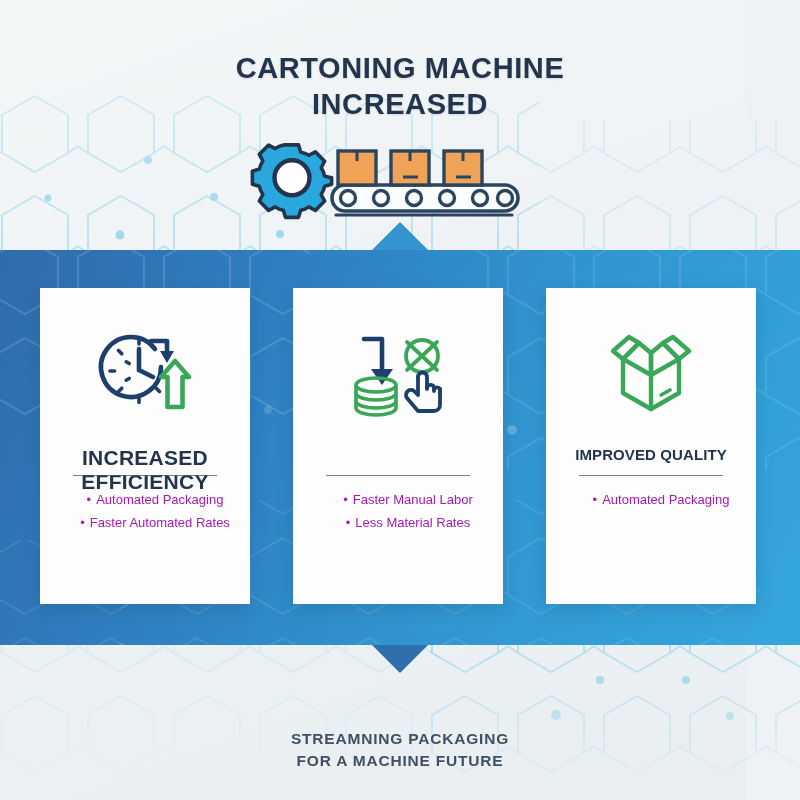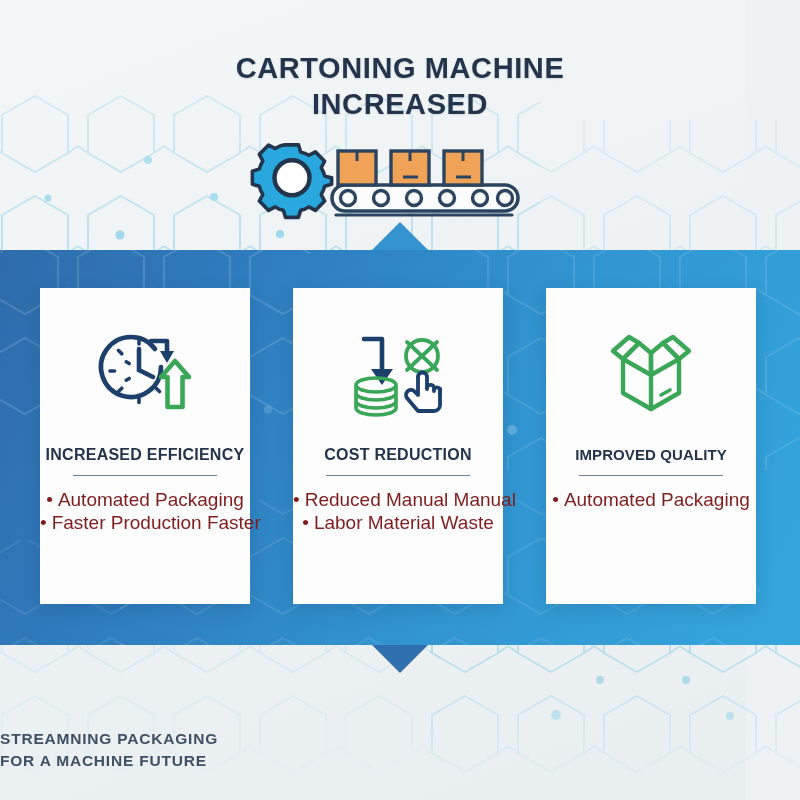--- a/index.html
+++ b/index.html
@@ -60,37 +60,37 @@
   }
   .card.c1{left:40px;}
   .card.c2{left:293px;}
   .card.c3{left:546px;}
   .card-icon{
     position:absolute;left:0;top:32px;width:210px;height:105px;
     display:flex;align-items:center;justify-content:center;
   }
   .card-title{
     position:absolute;left:0;top:158px;width:210px;text-align:center;
-    color:#22354c;font-size:16px;font-weight:bold;letter-spacing:0.25px;
+    color:#22354c;font-size:21px;font-weight:bold;letter-spacing:0.25px;
   }
   .card-title.small{font-size:15px;letter-spacing:0.1px;}
   .divider{
     position:absolute;left:33px;top:187px;width:144px;height:1px;
     background:#3c5876;opacity:.75;
   }
   .bullets{
-    position:absolute;left:0;top:200px;width:210px;
-    color:#7f1d1d;font-size:19px;line-height:23px;
+    position:absolute;left:10px;top:200px;width:210px;
+    color:#a21caf;font-size:13px;line-height:23px;
   }
   .bullets .row{display:block;text-align:center;white-space:nowrap;}
   .bullets .row .dot{display:inline-block;margin-right:5px;}
 
   
   .footer{
-    position:absolute;left:0;top:728px;width:800px;
+    position:absolute;left:0;top:728px;width:800px;text-align:center;
     color:#3d5066;font-size:15.5px;font-weight:bold;letter-spacing:0.8px;line-height:1.45;
   }
   .footer-line{display:block;}
 </style>
 </head>
 <body>
 
 <div id="canvas">
 
   <div class="bg-base"></div>
@@ -234,21 +234,21 @@
           </g>
           <path d="M58 14 L74 14 L74 30" stroke="#1d3f6b" stroke-width="4.6" fill="none" stroke-linecap="round" stroke-linejoin="round"></path>
           <path d="M74 36 L67 24 L81 24 Z" fill="#1d3f6b"></path>
           <path d="M82 34 L96 50 L89.5 50 L89.5 80 L74.5 80 L74.5 50 L68 50 Z" fill="none" stroke="#3aa758" stroke-width="4.6" stroke-linejoin="round"></path>
         </svg>
       </div>
       <div class="card-title">INCREASED EFFICIENCY</div>
       <div class="divider"></div>
       <div class="bullets">
         <span class="row"><span class="dot">•</span><span>Automated Packaging</span></span>
-        <span class="row"><span class="dot">•</span><span>Faster Production Faster</span></span>
+        <span class="row"><span class="dot">•</span><span>Faster Automated Rates</span></span>
       </div>
     </div>
 
     <div class="card c2">
       <div class="card-icon">
         <svg width="104" height="92" viewBox="0 0 104 92">
 
           <path d="M18 12 L36 12 L36 46" fill="none" stroke="#1d3f6b" stroke-width="4.6" stroke-linecap="round" stroke-linejoin="round"></path>
           <path d="M36 58 L25 42 L47 42 Z" fill="#1d3f6b"></path>
 
@@ -266,25 +266,24 @@
           </g>
 
           <g fill="none" stroke="#1d3f6b" stroke-width="3.8" stroke-linejoin="round" stroke-linecap="round">
             <path d="M72 50 L72 68 L68 64 A5 5 0 0 0 61 71 L72 84 L88 84 A6 6 0 0 0 94 78 L94 62"></path>
             <path d="M72 50 A4.5 4.5 0 0 1 81 50 L81 62"></path>
             <path d="M81 60 A4 4 0 0 1 88 60 L88 64"></path>
             <path d="M88 62 A3.5 3.5 0 0 1 94 62 L94 66"></path>
           </g>
         </svg>
       </div>
-      <div class="card-title">COST REDUCTION</div>
       <div class="divider"></div>
       <div class="bullets">
-        <span class="row"><span class="dot">•</span><span>Reduced Manual Manual</span></span>
-        <span class="row"><span class="dot">•</span><span>Labor Material Waste</span></span>
+        <span class="row"><span class="dot">•</span><span>Faster Manual Labor</span></span>
+        <span class="row"><span class="dot">•</span><span>Less Material Rates</span></span>
       </div>
     </div>
 
     <div class="card c3">
       <div class="card-icon">
         <svg width="104" height="92" viewBox="0 0 104 92">
           <g fill="none" stroke="#3aa758" stroke-width="4.4" stroke-linejoin="round" stroke-linecap="round">
             <path d="M24 32 L24 66 L52 82 L80 66 L80 32"></path>
             <path d="M52 48 L52 82"></path>
             <path d="M52 48 L24 32 L40 16 L52 26 Z"></path>

